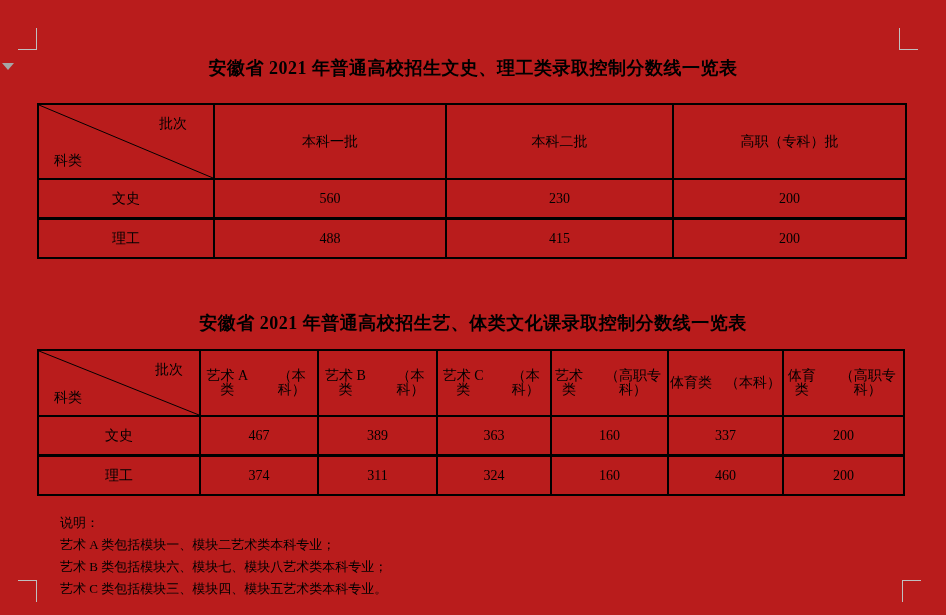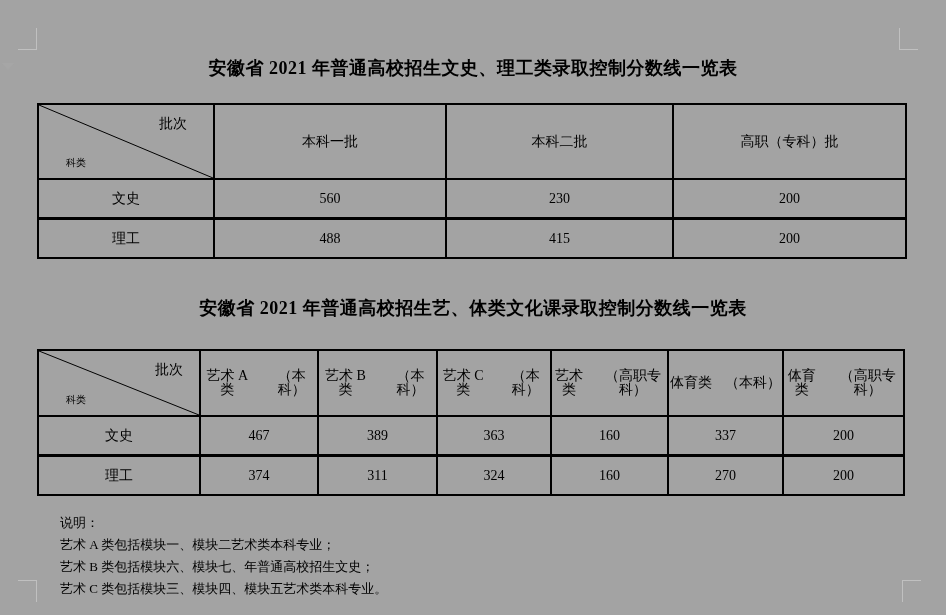--- a/index.html
+++ b/index.html
@@ -1,19 +1,19 @@
 <!DOCTYPE html>
 <html><head>
 <meta charset="utf-8">
 <style>
   html,body { margin:0; padding:0; background:#ffffff; }
   #page {
     position:relative;
     width:946px; height:615px;
-    background:#a3a3a3;
+    background:#b91c1c;
     font-family:"Liberation Serif","DejaVu Serif",serif;
     color:#000000;
     overflow:hidden;
   }
 
   
   .crop { position:absolute; width:18px; height:21px; }
   .crop-tl { left:18px;  top:28px;  border-right:1px solid #c0c0c0; border-bottom:1px solid #c0c0c0; }
   .crop-tr { left:899px; top:28px;  border-left:1px solid #c0c0c0;  border-bottom:1px solid #c0c0c0; }
   .crop-bl { left:18px;  top:580px; border-right:1px solid #c0c0c0; border-top:1px solid #c0c0c0; }
@@ -28,21 +28,21 @@
   }
 
   .doc-title {
     position:absolute; left:0; width:946px;
     text-align:center;
     font-size:18px; font-weight:bold;
     letter-spacing:0.5px;
     white-space:nowrap;
   }
   #title1 { top:56px; }
-  #title2 { top:296px; }
+  #title2 { top:311px; }
 
   table.score {
     position:absolute;
     border-collapse:collapse;
     table-layout:fixed;
     font-size:14px;
   }
   table.score td {
     border:2px solid #000000;
     text-align:center;
@@ -57,21 +57,21 @@
   #table1 tr.data td { height:37px; }
   #table2 tr.hdr td { height:64px; }
   #table2 tr.data td { height:37px; }
 
   tr.data-thick td { border-top:3px solid #000000; }
   td.thick-left { border-left:3px solid #000000; }
 
   td.corner-cell { position:relative; }
   td.corner-cell svg.diag { position:absolute; left:0; top:0; width:100%; height:100%; }
   .corner-tr { position:absolute; top:10px;  right:26px; font-size:14px; }
-  .corner-bl { position:absolute; bottom:8px; left:27px;  font-size:10px; }
+  .corner-bl { position:absolute; bottom:8px; left:15px;  font-size:14px; }
   #table2 .corner-tr { right:16px; }
 
   .hdr2 { display:flex; flex-direction:row; justify-content:center; gap:13px; line-height:1; }
   .hdr2 span { display:block; }
 
   #notes {
     position:absolute; left:60px; top:512px;
     font-size:13px; line-height:22px;
     display:flex; flex-direction:column; align-items:flex-start;
     white-space:nowrap;
@@ -193,28 +193,28 @@
       <td>160</td>
       <td>337</td>
       <td>200</td>
     </tr>
     <tr class="data data-thick">
       <td>理工</td>
       <td>374</td>
       <td>311</td>
       <td>324</td>
       <td>160</td>
-      <td>270</td>
+      <td>460</td>
       <td>200</td>
     </tr>
   </tbody>
     </table>
 
   <div id="notes">
     <span class="notes-label">说明：</span>
     <div class="notes-lines">
       <div>艺术 A 类包括模块一、模块二艺术类本科专业；</div>
-      <div>艺术 B 类包括模块六、模块七、年普通高校招生文史；</div>
+      <div>艺术 B 类包括模块六、模块七、模块八艺术类本科专业；</div>
       <div>艺术 C 类包括模块三、模块四、模块五艺术类本科专业。</div>
     </div>
   </div>
 
 </div>
 
 </body></html>

